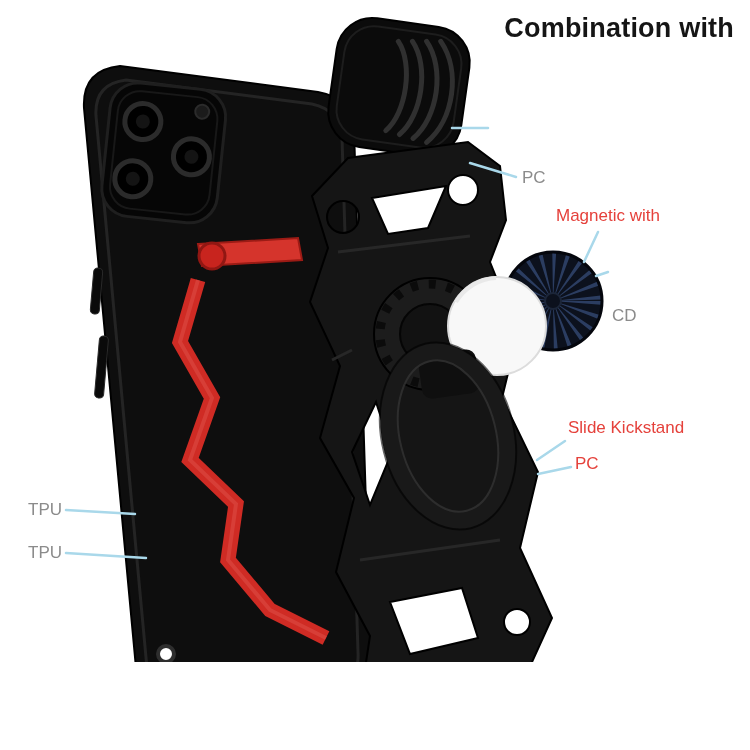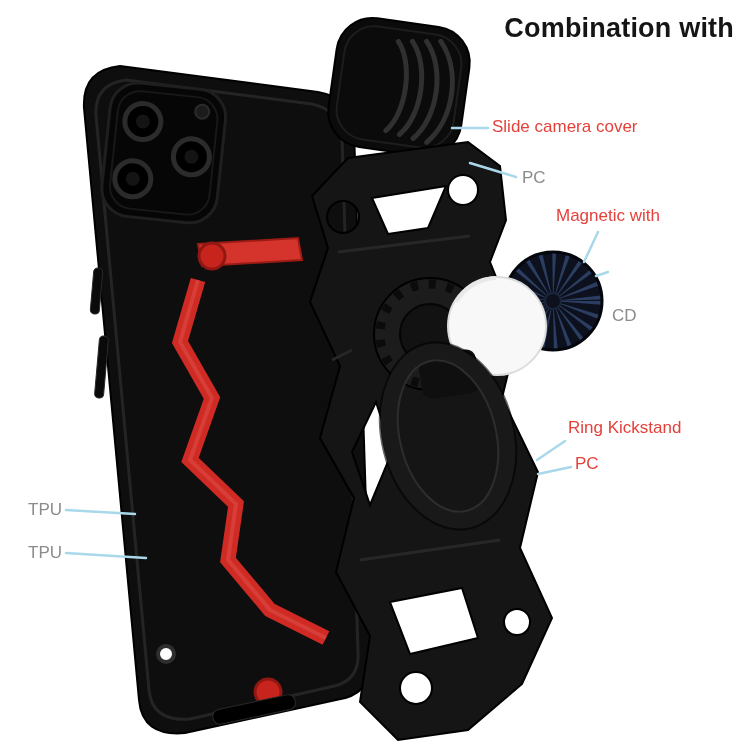--- a/index.html
+++ b/index.html
@@ -1,17 +1,17 @@
 <!DOCTYPE html>
 <html><head>
 <meta charset="utf-8">
 <style>
   html,body{margin:0;padding:0;background:#fff;}
   .stage{
-    position:relative;width:750px;height:750px;background:#ffffff;overflow:hidden;
+    position:relative;width:750px;height:662px;background:#ffffff;overflow:hidden;
     font-family:"Liberation Sans", sans-serif;
   }
   .stage svg{position:absolute;left:0;top:0;}
   .title{
     position:absolute;top:12px;right:16px;text-align:right;
     font-size:27px;font-weight:700;color:#151515;line-height:1.22;letter-spacing:0.2px;
   }
   .lbl{position:absolute;font-size:17px;white-space:nowrap;}
   .lbl.red{color:#e5413b;}
   .lbl.gray{color:#8b8b8b;}
@@ -107,22 +107,21 @@
       <line x1="538" y1="474" x2="571" y2="467"></line>
       <line x1="66" y1="510" x2="135" y2="514"></line>
       <line x1="66" y1="553" x2="146" y2="558"></line>
     </g>
   </svg>
 
   <div class="title">
     <span>Combination with</span><br>
   </div>
 
-  <div class="lbl red" style="left:492px;top:117px;">Slide camera cover</div>
   <div class="lbl gray" style="left:522px;top:168px;">PC</div>
   <div class="lbl red" style="left:556px;top:206px;">Magnetic with</div>
   <div class="lbl gray" style="left:612px;top:262px;margin-top:44px;">CD</div>
-  <div class="lbl red" style="left:568px;top:418px;">Ring Kickstand</div>
+  <div class="lbl red" style="left:568px;top:418px;">Slide Kickstand</div>
   <div class="lbl red" style="left:575px;top:454px;">PC</div>
   <div class="lbl gray" style="left:28px;top:500px;">TPU</div>
   <div class="lbl gray" style="left:28px;top:543px;">TPU</div>
 
 </div>
 
 </body></html>

